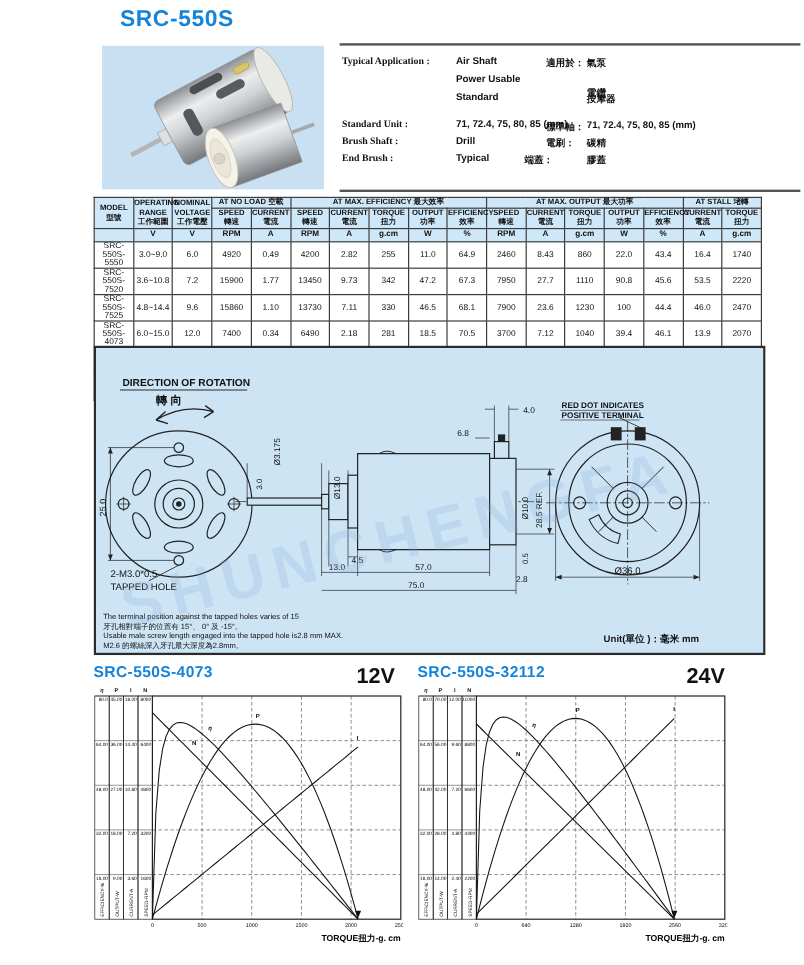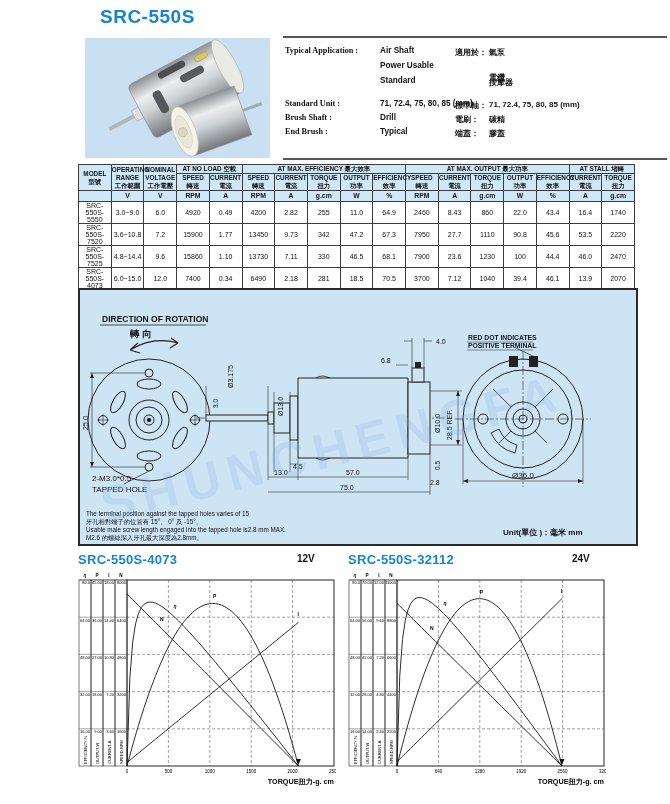--- a/index.html
+++ b/index.html
@@ -18,21 +18,21 @@
   .lbl{font-weight:bold;font-size:8.2px;font-family:Liberation Serif, serif;}
   .val{font-weight:bold;font-size:8.2px;}
   .zh{font-weight:bold;font-size:8px;}
   .spec-table{position:absolute;left:78px;top:164px;width:557px;border-collapse:collapse;table-layout:fixed;}
   .spec-table th,.spec-table td{border:1px solid #3c3c3c;padding:0;text-align:center;vertical-align:middle;}
   .spec-table th{background:#cfe8f9;font-size:6.4px;font-weight:bold;line-height:1.25;white-space:pre-line;}
   .spec-table td{font-size:7px;height:10px;background:#fff;}
   .spec-table .unit-row th{font-size:6.8px;height:10px;}
   .drawing{position:absolute;left:78px;top:288px;}
   .chart-title{position:absolute;font-size:13px;font-weight:bold;color:#1583d8;letter-spacing:.3px;}
-  .chart-volt{position:absolute;font-size:10px;font-weight:bold;color:#111;}
+  .chart-volt{position:absolute;font-size:18px;font-weight:bold;color:#111;}
   svg text{font-family:"Liberation Sans",sans-serif;}
 </style>
 </head>
 <body>
 
 <div class="page">
 
   <div class="watermark">
     <span class="wm-en">SHUNCHENGFA</span>
   </div>
@@ -83,21 +83,21 @@
     <span class="zh" style="left:172px;top:62px">標準軸：</span>
     <span class="zh" style="left:206px;top:62px">71, 72.4, 75, 80, 85 (mm)</span>
 
     <span class="lbl" style="left:2px;top:75px">Brush Shaft :</span>
     <span class="val" style="left:97px;top:75px">Drill</span>
     <span class="zh" style="left:172px;top:76px">電刷：</span>
     <span class="zh" style="left:206px;top:76px">碳精</span>
 
     <span class="lbl" style="left:2px;top:89px">End Brush :</span>
     <span class="val" style="left:97px;top:89px">Typical</span>
-    <span class="zh" style="left:172px;top:90px">端蓋：</span>
+    <span class="zh" style="left:154px;top:90px">端蓋：</span>
     <span class="zh" style="left:206px;top:90px">膠蓋</span>
   </div>
 
   <table class="spec-table">
     <thead>
         <tr>
           <th rowspan="2">MODEL
 型號</th>
           <th rowspan="2">OPERATING
 RANGE

